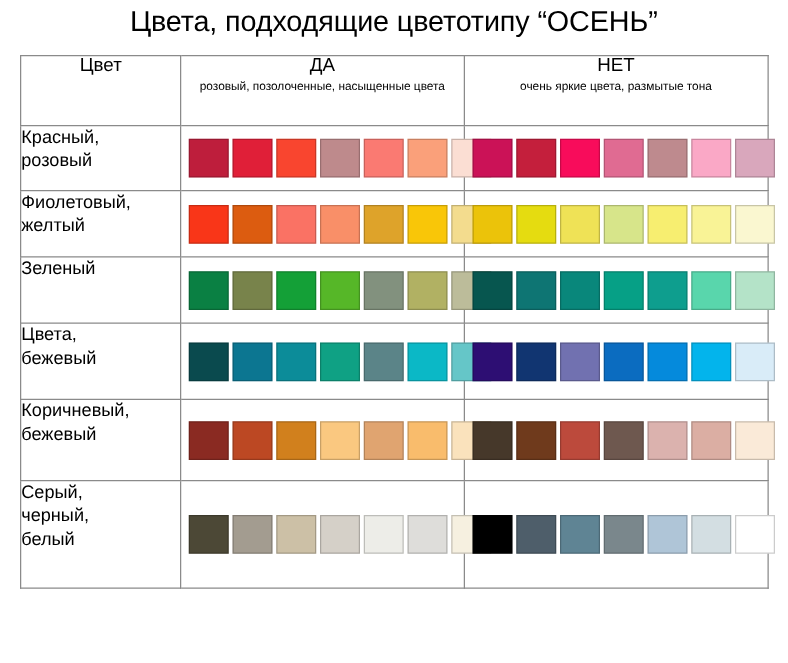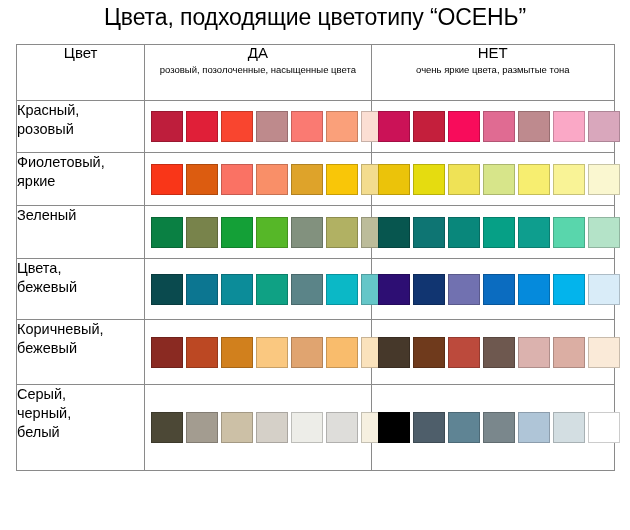--- a/index.html
+++ b/index.html
@@ -155,21 +155,21 @@
               <div class="sw" title="#E06B92" style="background: rgb(224, 107, 146);"></div>
               <div class="sw" title="#BE8A8E" style="background: rgb(190, 138, 142);"></div>
               <div class="sw" title="#FAA8C6" style="background: rgb(250, 168, 198);"></div>
               <div class="sw" title="#D9A7BC" style="background: rgb(217, 167, 188);"></div>
             </div>
           </td>
         </tr>
         <tr class="r2">
           <td class="rowname">
             <div>Фиолетовый,</div>
-            <div>яркие</div>
+            <div>желтый</div>
           </td>
           <td class="swatches">
             <div class="swatch-strip">
               <div class="sw" title="#F93618" style="background: rgb(249, 54, 24);"></div>
               <div class="sw" title="#DC5C10" style="background: rgb(220, 92, 16);"></div>
               <div class="sw" title="#FA7264" style="background: rgb(250, 114, 100);"></div>
               <div class="sw" title="#F98F68" style="background: rgb(249, 143, 104);"></div>
               <div class="sw" title="#DEA32A" style="background: rgb(222, 163, 42);"></div>
               <div class="sw" title="#F9C608" style="background: rgb(249, 198, 8);"></div>
               <div class="sw" title="#F3DC8E" style="background: rgb(243, 220, 142);"></div>

